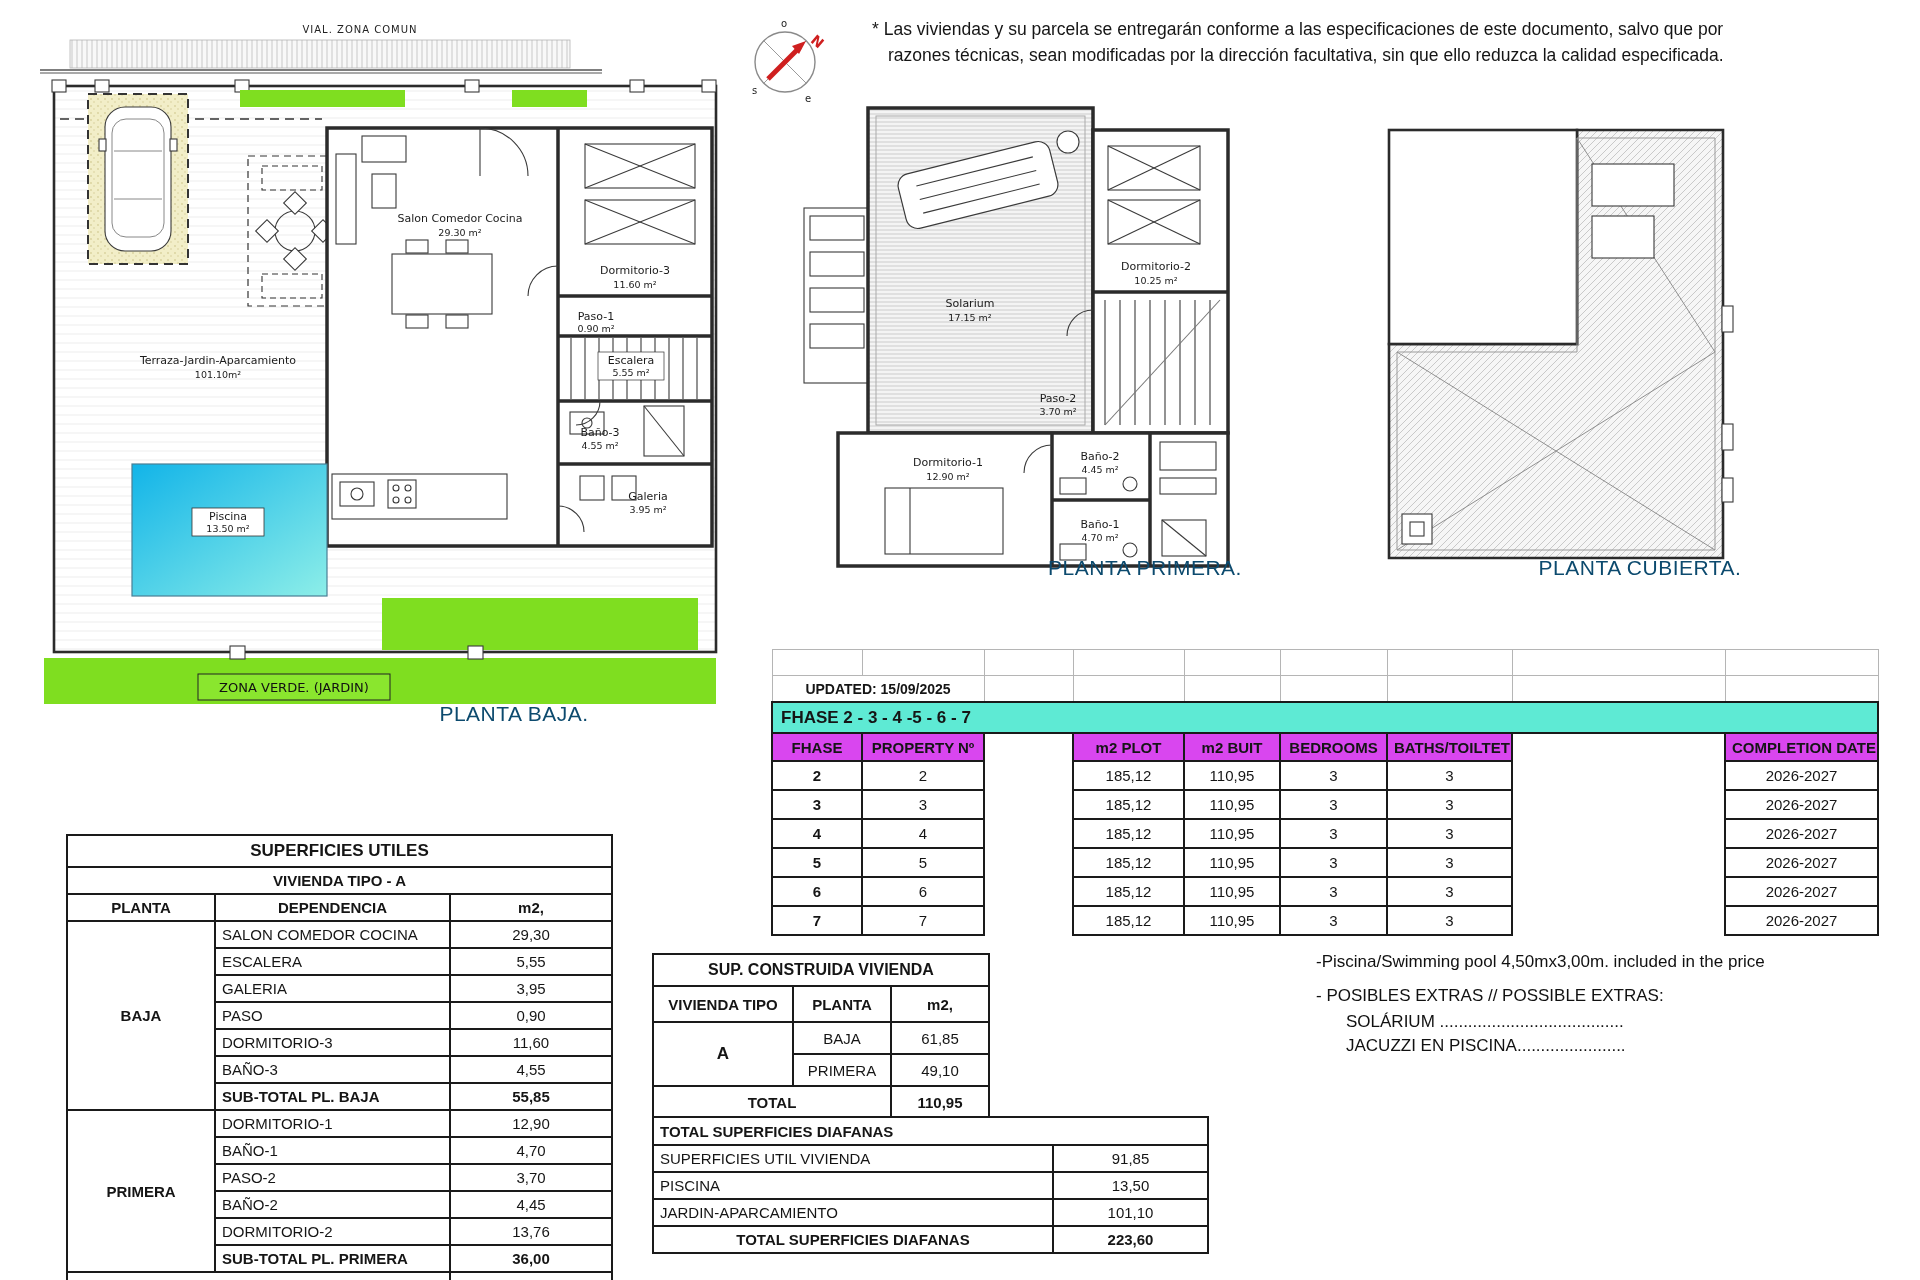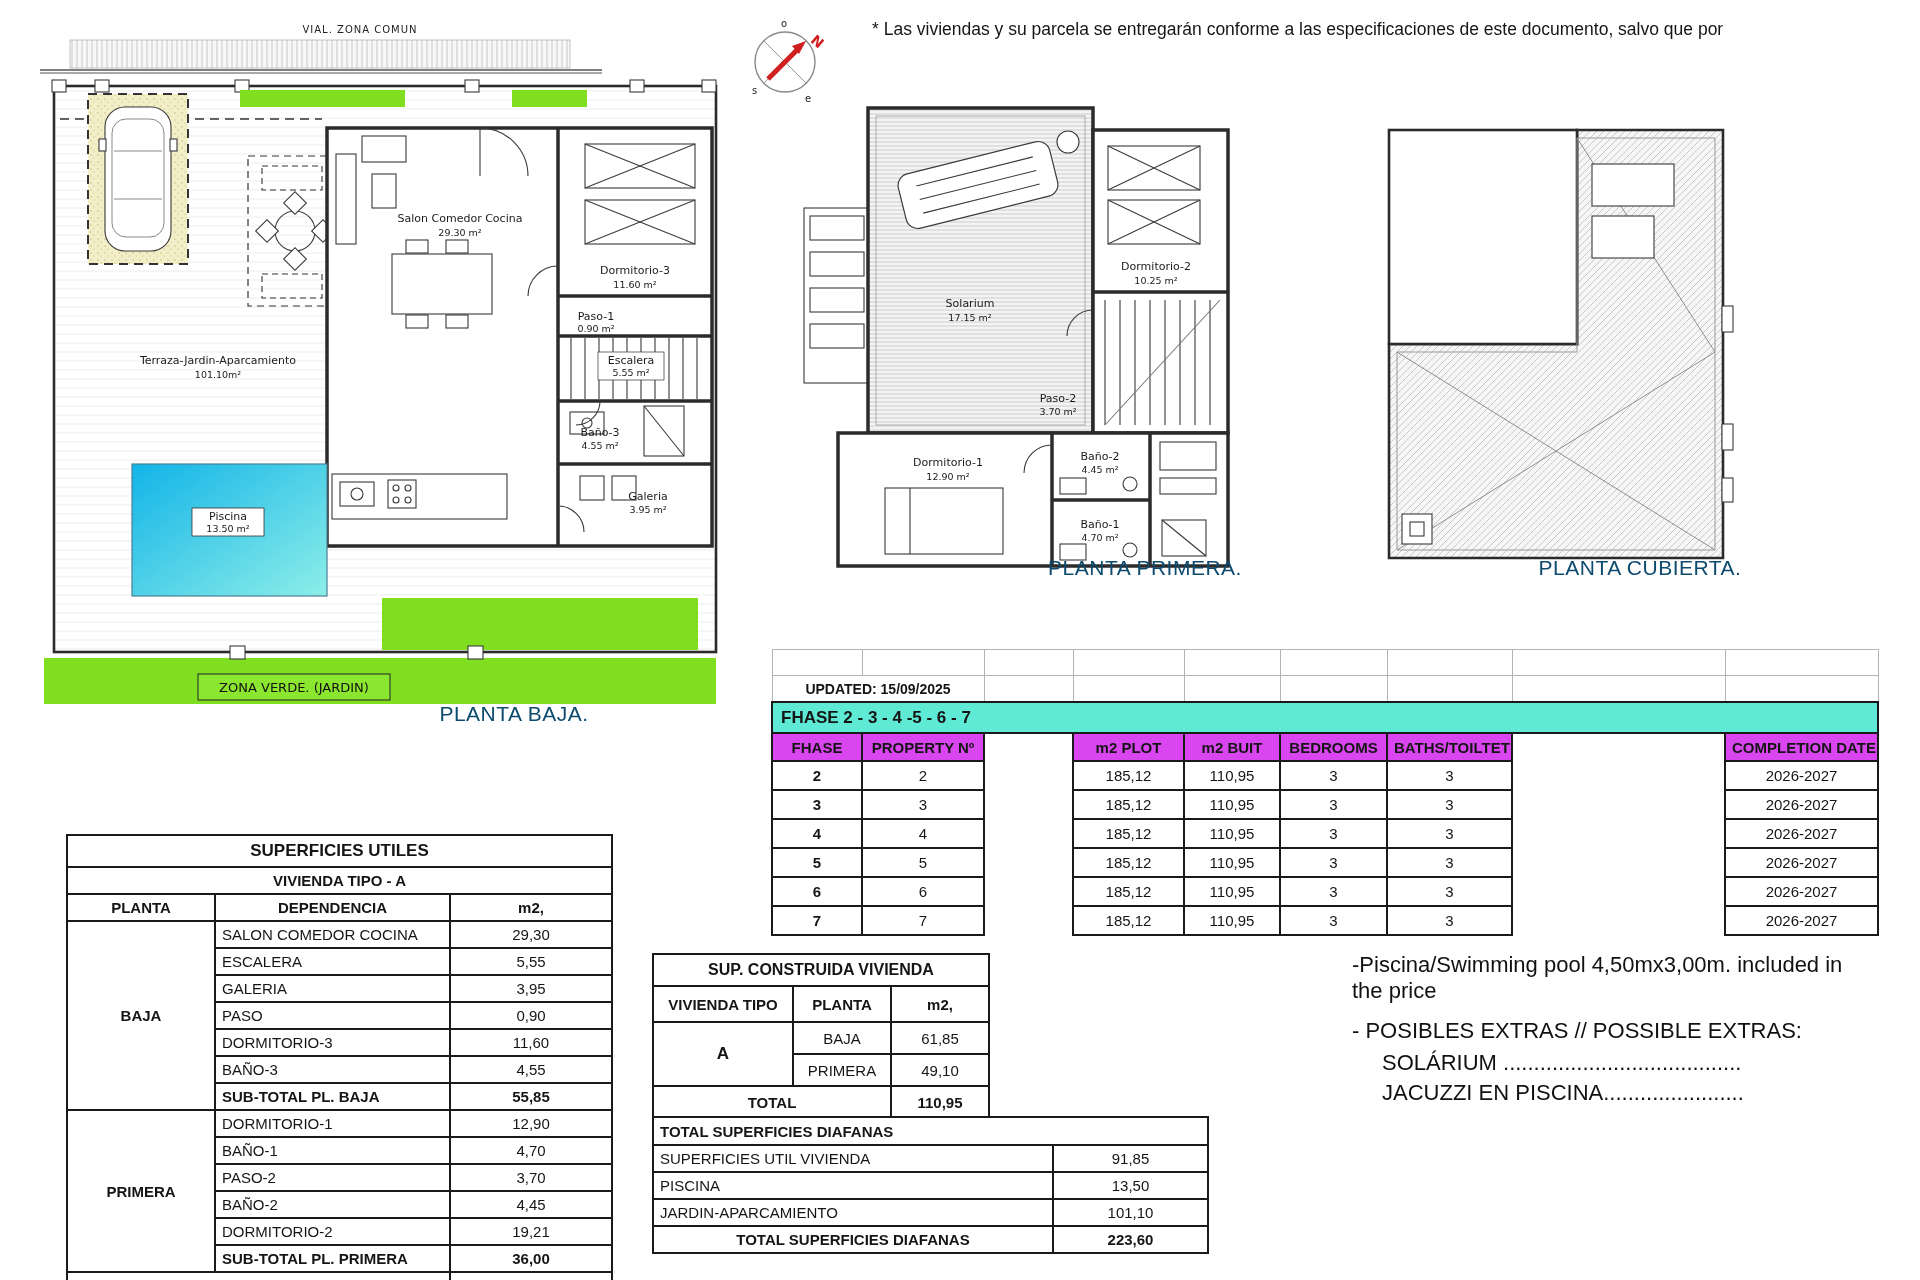--- a/index.html
+++ b/index.html
@@ -26,27 +26,28 @@
 
   
   .plab{font-family:"DejaVu Sans",sans-serif;font-size:11px;fill:#1b1b1b;}
   .parea{font-family:"DejaVu Sans",sans-serif;font-size:9.5px;fill:#1b1b1b;}
   .tiny{font-family:"DejaVu Sans",sans-serif;font-size:10px;fill:#222;letter-spacing:1px;}
   .wall{fill:none;stroke:#2b2b2b;stroke-width:3.5;}
   .wall2{fill:#fff;stroke:#2b2b2b;stroke-width:3.5;}
   .thin{fill:none;stroke:#3a3a3a;stroke-width:1.1;}
   .thinf{fill:#fff;stroke:#3a3a3a;stroke-width:1.1;}
   .plan-title{font-size:21px;color:#0c4a6e;text-align:center;letter-spacing:.5px;}
-  .note{font-size:22px;color:#111;margin-left:36px;}
+  .note{font-size:17px;color:#111;}
 </style>
 </head>
 <body>
 
 <div class="abs" style="left:872px;top:16px;width:980px;font-size:17.5px;line-height:26px;">
   <div>* Las viviendas y su parcela se entregarán conforme a las especificaciones de este documento, salvo que por</div>
+  <div style="padding-left:16px;">razones técnicas, sean modificadas por la dirección facultativa, sin que ello reduzca la calidad especificada.</div>
 </div>
 
 <svg class="abs" style="left:735px;top:10px;" width="100" height="100">
   <circle cx="50" cy="52" r="30" fill="none" stroke="#8a8a8a" stroke-width="1.4"></circle>
   <line x1="29" y1="31" x2="71" y2="73" stroke="#9a9a9a" stroke-width="1"></line>
   <line x1="29" y1="73" x2="71" y2="31" stroke="#9a9a9a" stroke-width="1"></line>
   <line x1="33" y1="69" x2="65" y2="37" stroke="#cf1f1f" stroke-width="5"></line>
   <polygon points="71,31 57,36 64,44" fill="#cf1f1f"></polygon>
   <text x="46" y="17" class="tiny">o</text>
   <text x="76" y="32" style="font-family:'DejaVu Sans',sans-serif;font-size:14px;font-weight:bold;fill:#cf1f1f;" transform="rotate(40 76 30)">N</text>
@@ -501,21 +502,21 @@
     <tr>
         <td class="left">PASO-2</td>
         <td>3,70</td>
       </tr>
     <tr>
         <td class="left">BAÑO-2</td>
         <td>4,45</td>
       </tr>
     <tr>
         <td class="left">DORMITORIO-2</td>
-        <td>19,21</td>
+        <td>13,76</td>
       </tr>
     <tr>
         <td class="left b">SUB-TOTAL PL. PRIMERA</td>
         <td class="b">36,00</td>
       </tr>
     <tr>
       <td colspan="2" class="b">TOTAL</td>
       <td class="b">91,85</td>
     </tr>
   </tbody>

